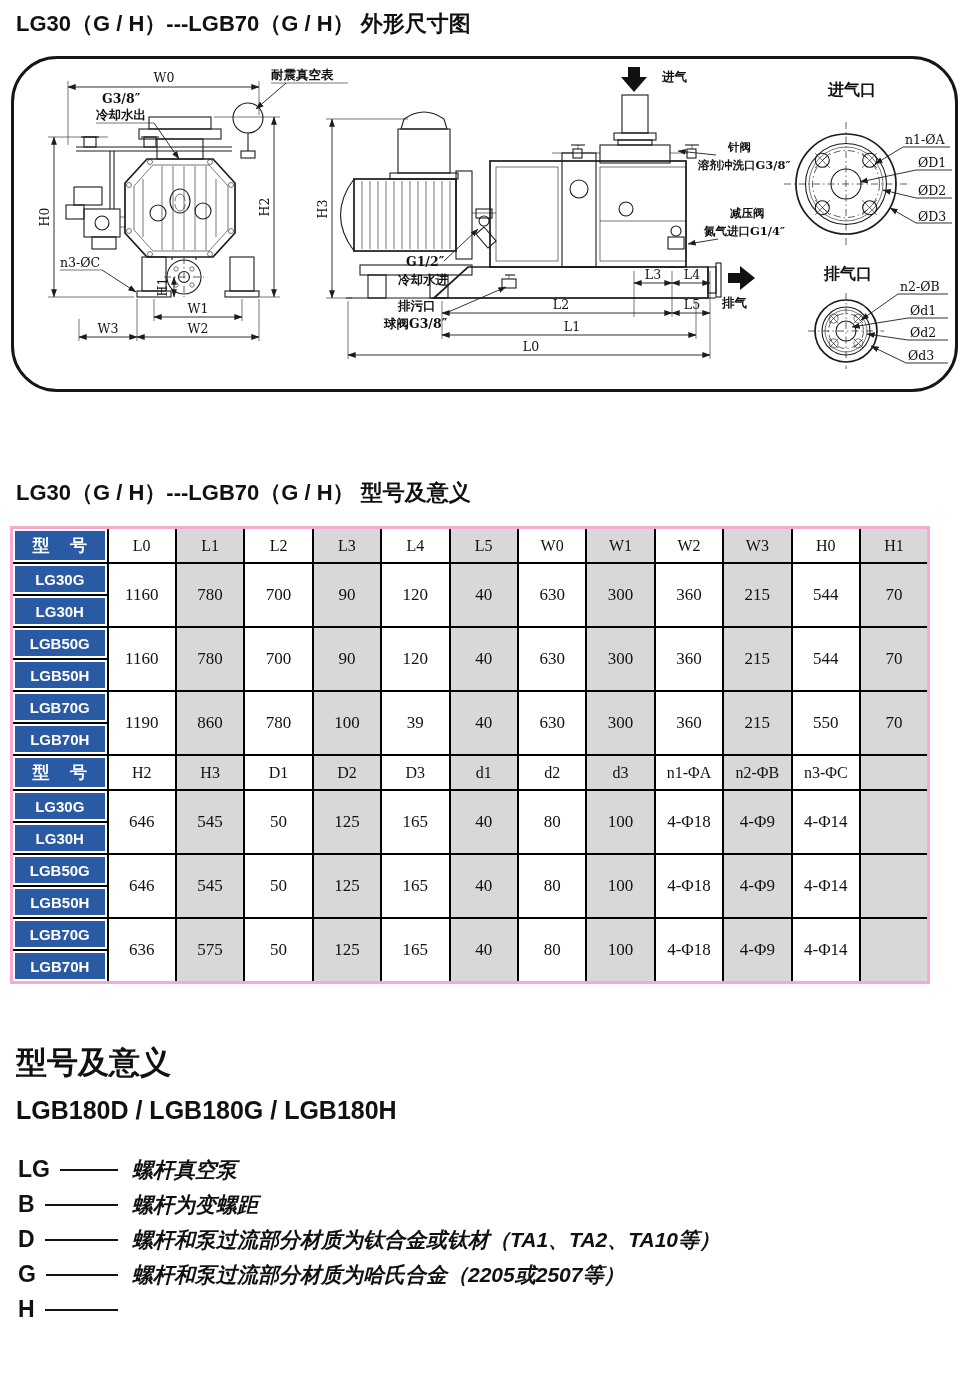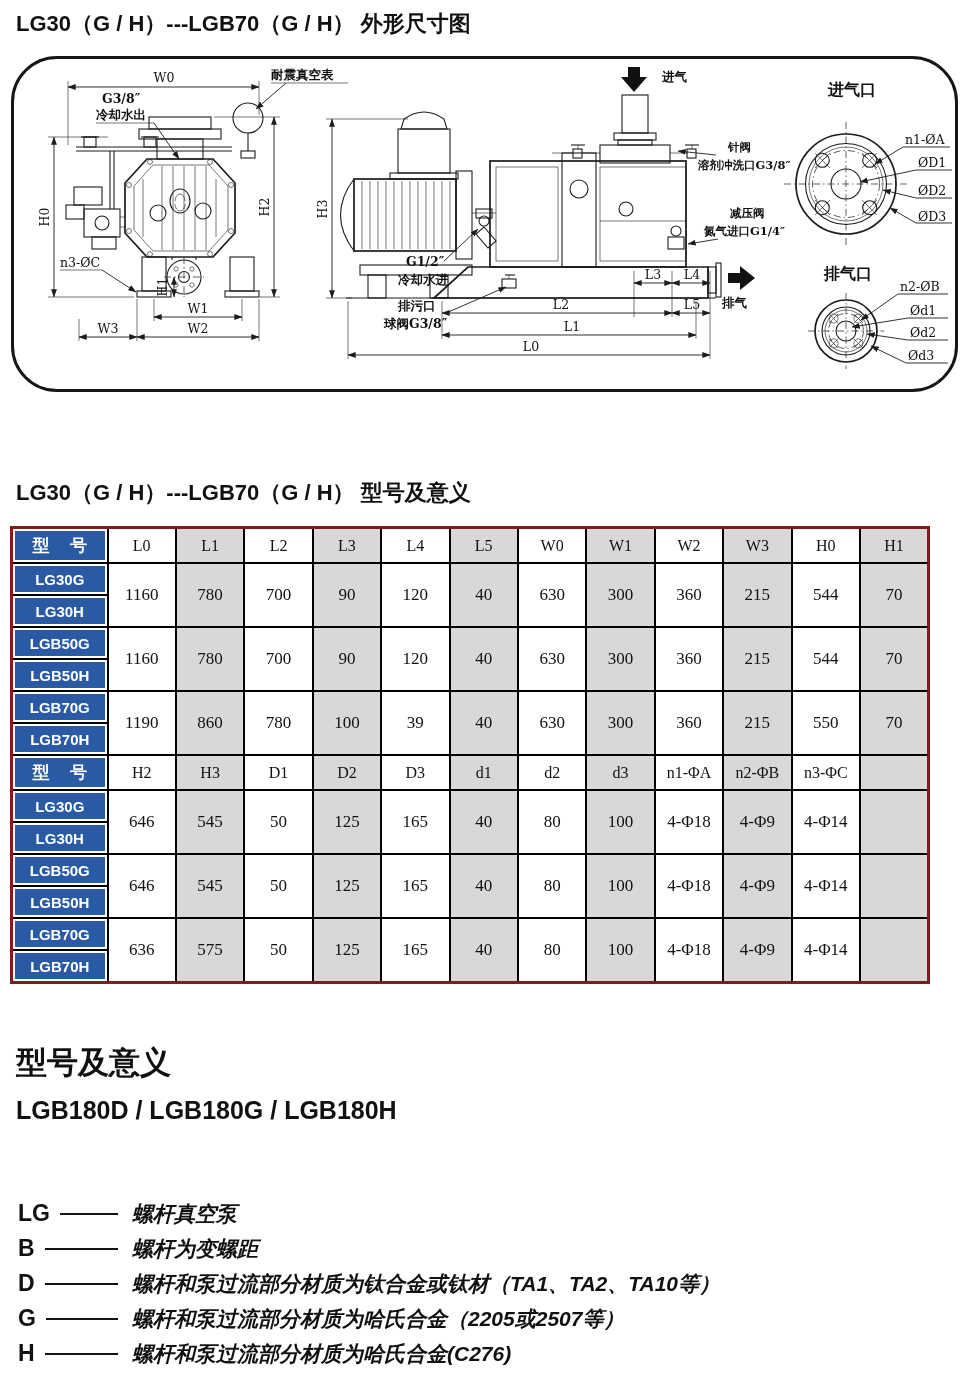--- a/index.html
+++ b/index.html
@@ -21,37 +21,37 @@
   .dim  { stroke:#1c1c1c; stroke-width:0.9; fill:none; }
   .dash { stroke-dasharray:7 3 1.5 3; stroke-width:0.7; }
   .fillb{ fill:#111; stroke:none; }
   .dimtxt { font:12.5px "DejaVu Serif", serif; fill:#111; }
   .cjk    { font:12.5px "DejaVu Serif", serif; font-weight:bold; fill:#111; }
   .cjks   { font:11.5px "DejaVu Serif", serif; font-weight:bold; fill:#111; }
   .ftitle { font:16px "DejaVu Serif", serif; font-weight:bold; fill:#111; }
 
   
   .tblwrap { position:absolute; left:10px; top:526px; }
-  table { border-collapse:collapse; table-layout:fixed; width:920px; border:3px solid #7f1d1d; }
+  table { border-collapse:collapse; table-layout:fixed; width:920px; border:3px solid #f9a8d4; }
   col.c0 { width:96px; }
   td { border:2px solid #000; text-align:center; vertical-align:middle; padding:0; background:#fff; }
   tr.hr { height:34px; }
   tr.mr { height:31px; }
   td.hc { font-family:"Liberation Serif", serif; font-size:16px; }
   td.vc { font-family:"Liberation Serif", serif; font-size:17px; }
   td.gray { background:#d8d8d8; }
   td.mcell { padding:2px; background:#fff; }
   .mc  { background:#2b5aa5; color:#fff; font-weight:bold; font-size:15px;
          height:26px; display:flex; align-items:center; justify-content:center; }
   .mch { font-size:17px; height:29px; letter-spacing:8px; padding-left:8px; }
 
   
   .h2x   { position:absolute; left:16px; top:1042px; font-size:31px; font-weight:bold; }
   .mline { position:absolute; left:16px; top:1096px; font-size:25px; font-weight:600; }
-  .legend { position:absolute; left:18px; top:1196px; width:945px; }
+  .legend { position:absolute; left:18px; top:1152px; width:945px; }
   .lrow  { display:flex; align-items:center; height:35px; }
   .lhead { width:100px; display:flex; align-items:center; flex:none; }
   .lcode { font-size:23px; font-weight:600; white-space:nowrap; }
   .lline { flex:1; height:2px; background:#141414; margin-left:10px; }
   .ldesc { margin-left:14px; font-size:21px; font-weight:600; white-space:nowrap;font-style:italic; }
 </style>
 </head>
 <body>
 
 <div class="title1">LG30（G / H）---LGB70（G / H） 外形尺寸图</div>
@@ -571,15 +571,14 @@
         <span class="lcode">G</span>
         <span class="lline"></span>
       </span>
     <span class="ldesc">螺杆和泵过流部分材质为哈氏合金（2205或2507等）</span>
   </div>
   <div class="lrow">
     <span class="lhead">
         <span class="lcode">H</span>
         <span class="lline"></span>
       </span>
-    <span class="ldesc">螺杆和泵过流部分材质为哈氏合金(C276)</span>
   </div>
 </div>
 
 </body></html>

